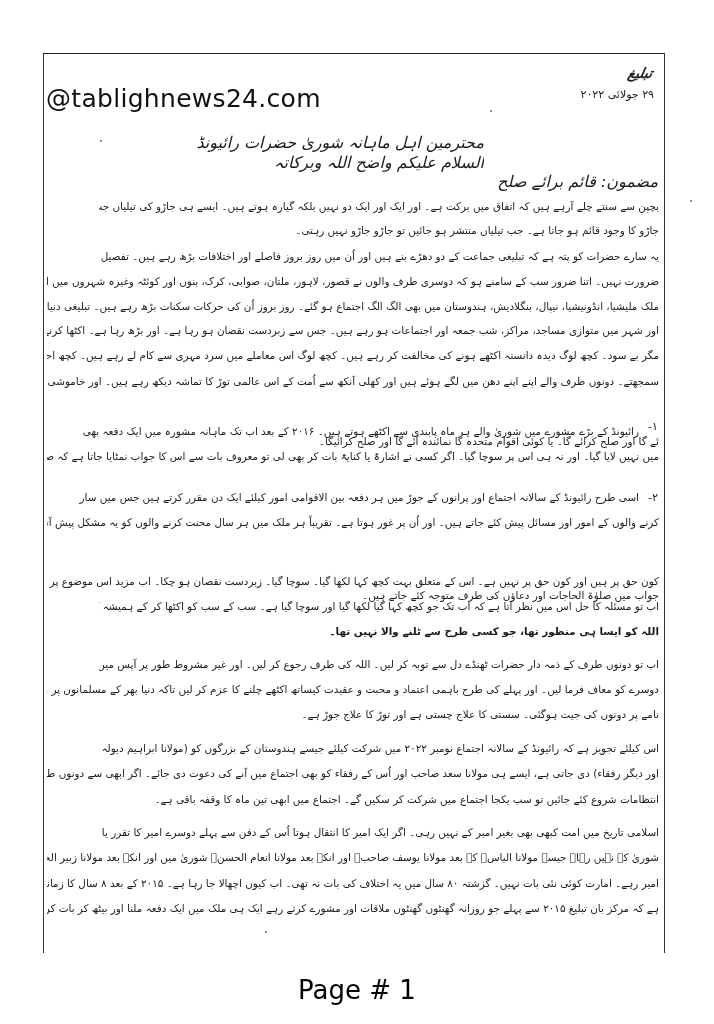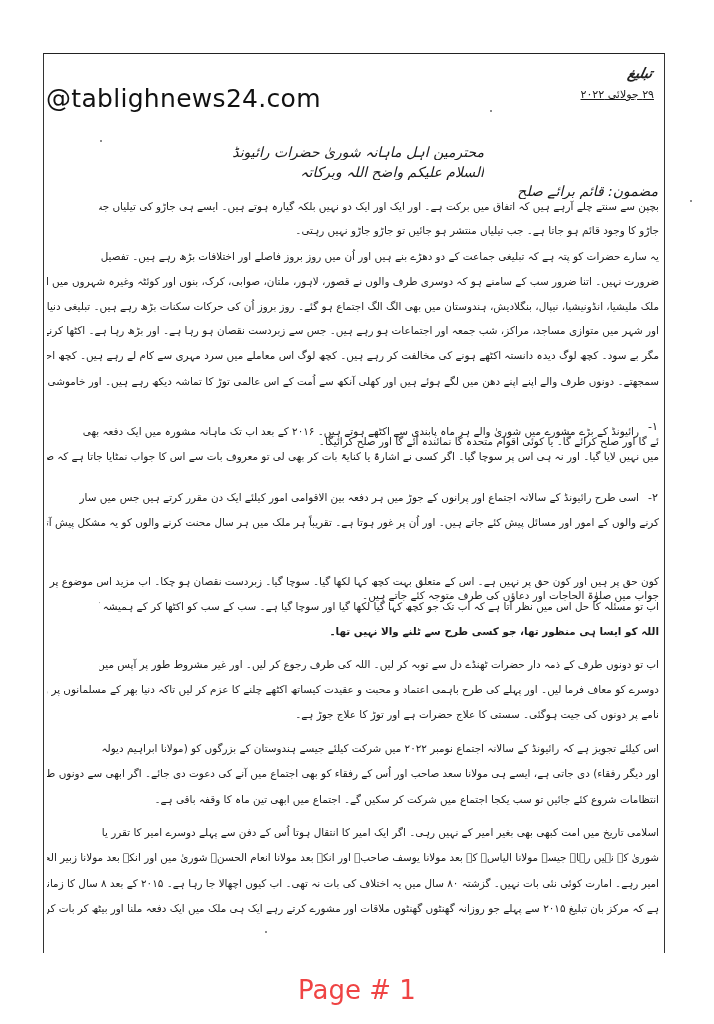--- a/index.html
+++ b/index.html
@@ -19,36 +19,35 @@
     position: absolute; left: 46px; top: 84px; font-family: "DejaVu Sans", sans-serif;
     font-size: 25px; color: #111; letter-spacing: 0.3px;
   }
   .logo-mark {
     position: absolute; right: 62px; top: 65px; font-size: 14px; font-weight: bold;
     font-style: italic; color: #222; direction: rtl; transform: skewX(-12deg);
   }
   .date {
     position: absolute; right: 60px; top: 88px; font-size: 11px; direction: rtl;
     font-family: "DejaVu Sans", sans-serif;
-    text-decoration: underline;
   }
   .rtl-line {
     position: absolute; direction: rtl; unicode-bidi: embed; white-space: nowrap; overflow: hidden;
     font-family: "DejaVu Sans", sans-serif; color: #1b1b1b; text-align: right;
   }
-  .hdr { font-size: 14px; font-style: italic; margin-top: 11px; }
+  .hdr { font-size: 16px; font-style: italic; }
   .body-line { right: 55px; width: 612px; font-size: 10.4px; line-height: 14px; height: 16px; text-align: justify; text-align-last: justify; }
   .body-line.short { text-align-last: right; }
   .body-line.indent { width: 560px; }
   .para-num {
     position: absolute; font-size: 11px; direction: rtl; right: 56px;
   }
   .footer {
     position: absolute; left: 0; width: 714px; top: 975px; text-align: center;
-    font-family: "DejaVu Sans", sans-serif; font-size: 26px; color: #ef4444;
+    font-family: "DejaVu Sans", sans-serif; font-size: 26px; color: #000000;
   }
   .dot { position: absolute; width: 2px; height: 2px; background: #666; border-radius: 50%; }
 </style>
 </head>
 <body>
 
 <div class="page-box"></div>
 
 <div class="watermark">@tablighnews24.com</div>
 
@@ -77,21 +76,21 @@
 <div class="rtl-line body-line indent" style="top:490px; right:75px;">اسی طرح رائیونڈ کے سالانہ اجتماع اور پرانوں کے جوڑ میں ہر دفعہ بین الاقوامی امور کیلئے ایک دن مقرر کرتے ہیں جس میں ساری دنیا کے ممالک میں کام</div>
 <div class="rtl-line body-line" style="top:515px;">کرنے والوں کے امور اور مسائل پیش کئے جاتے ہیں۔ اور اُن پر غور ہوتا ہے۔ تقریباً ہر ملک میں ہر سال محنت کرنے والوں کو یہ مشکل پیش آتی ہے اور بزرگوں کو پیش کرتے ہیں مگر</div>
 <div class="rtl-line body-line short" style="top:540px;margin-top:48px;">جواب میں صلوٰۃ الحاجات اور دعاؤں کی طرف متوجہ کئے جاتے ہیں۔</div>
 
 <div class="rtl-line body-line short" style="top:574px;">کون حق پر ہیں اور کون حق پر نہیں ہے۔ اس کے متعلق بہت کچھ کہا لکھا گیا۔ سوچا گیا۔ زبردست نقصان ہو چکا۔ اب مزید اس موضوع پر بحث کی ضرورت نہیں۔</div>
 <div class="rtl-line body-line indent" style="top:599px;">اب تو مسئلہ کا حل اس میں نظر آتا ہے کہ اب تک جو کچھ کہا گیا لکھا گیا اور سوچا گیا ہے۔ سب کے سب کو اکٹھا کر کے ہمیشہ کیلئے دفن کیا جائے۔ یہ سمجھ لینا چاہیے کہ</div>
 <div class="rtl-line body-line short" style="top:624px;font-weight:bold;">اللہ کو ایسا ہی منظور تھا، جو کسی طرح سے ٹلنے والا نہیں تھا۔</div>
 
 <div class="rtl-line body-line indent" style="top:657px;">اب تو دونوں طرف کے ذمہ دار حضرات ٹھنڈے دل سے توبہ کر لیں۔ اللہ کی طرف رجوع کر لیں۔ اور غیر مشروط طور پر آپس میں مل لیں۔ گلے ملیں۔ ایک</div>
 <div class="rtl-line body-line" style="top:682px;">دوسرے کو معاف فرما لیں۔ اور پہلے کی طرح باہمی اعتماد و محبت و عقیدت کیساتھ اکٹھے چلنے کا عزم کر لیں تاکہ دنیا بھر کے مسلمانوں پر واضح ہو جائے کہ دونوں حق پر تھے اور اس راضی</div>
-<div class="rtl-line body-line short" style="top:707px;">نامے پر دونوں کی جیت ہوگئی۔ سستی کا علاج حضرات ہے اور توڑ کا علاج جوڑ ہے۔</div>
+<div class="rtl-line body-line short" style="top:707px;">نامے پر دونوں کی جیت ہوگئی۔ سستی کا علاج چستی ہے اور توڑ کا علاج جوڑ ہے۔</div>
 
 <div class="rtl-line body-line indent" style="top:741px;">اس کیلئے تجویز ہے کہ رائیونڈ کے سالانہ اجتماع نومبر ۲۰۲۲ میں شرکت کیلئے جیسے ہندوستان کے بزرگوں کو (مولانا ابراہیم دیولہ صاحب، مولانا احمد لاٹ صاحب</div>
 <div class="rtl-line body-line" style="top:766px;">اور دیگر رفقاء) دی جاتی ہے، ایسے ہی مولانا سعد صاحب اور اُس کے رفقاء کو بھی اجتماع میں آنے کی دعوت دی جائے۔ اگر ابھی سے دونوں طرف کے حضرات کے آنے کے</div>
 <div class="rtl-line body-line short" style="top:792px;">انتظامات شروع کئے جائیں تو سب یکجا اجتماع میں شرکت کر سکیں گے۔ اجتماع میں ابھی تین ماہ کا وقفہ باقی ہے۔</div>
 
 <div class="rtl-line body-line indent" style="top:825px;">اسلامی تاریخ میں امت کبھی بھی بغیر امیر کے نہیں رہی۔ اگر ایک امیر کا انتقال ہوتا اُس کے دفن سے پہلے دوسرے امیر کا تقرر یا چناؤ ہو گا۔ اسی طرح امیر بغیر</div>
 <div class="rtl-line body-line" style="top:850px;">شوریٰ کے نہیں رہا۔ جیسے مولانا الیاسؒ کے بعد مولانا یوسف صاحبؒ اور انکے بعد مولانا انعام الحسنؒ شوریٰ میں اور انکے بعد مولانا زبیر الحسنؒ اور انکے بعد حاجی عبدالوہاب صاحبؒ</div>
 <div class="rtl-line body-line" style="top:876px;">امیر رہے۔ امارت کوئی نئی بات نہیں۔ گزشتہ ۸۰ سال میں یہ اختلاف کی بات نہ تھی۔ اب کیوں اچھالا جا رہا ہے۔ ۲۰۱۵ کے بعد ۸ سال کا زمانہ توڑ میں گزرا یہ کتنی افسوس کی بات</div>
 <div class="rtl-line body-line" style="top:901px;">ہے کہ مرکز بان تبلیغ ۲۰۱۵ سے پہلے جو روزانہ گھنٹوں گھنٹوں ملاقات اور مشورے کرتے رہے ایک ہی ملک میں ایک دفعہ ملنا اور بیٹھ کر بات کرنے کا موقع نہ ملا۔ مولانا سعد صاحب</div>
 

